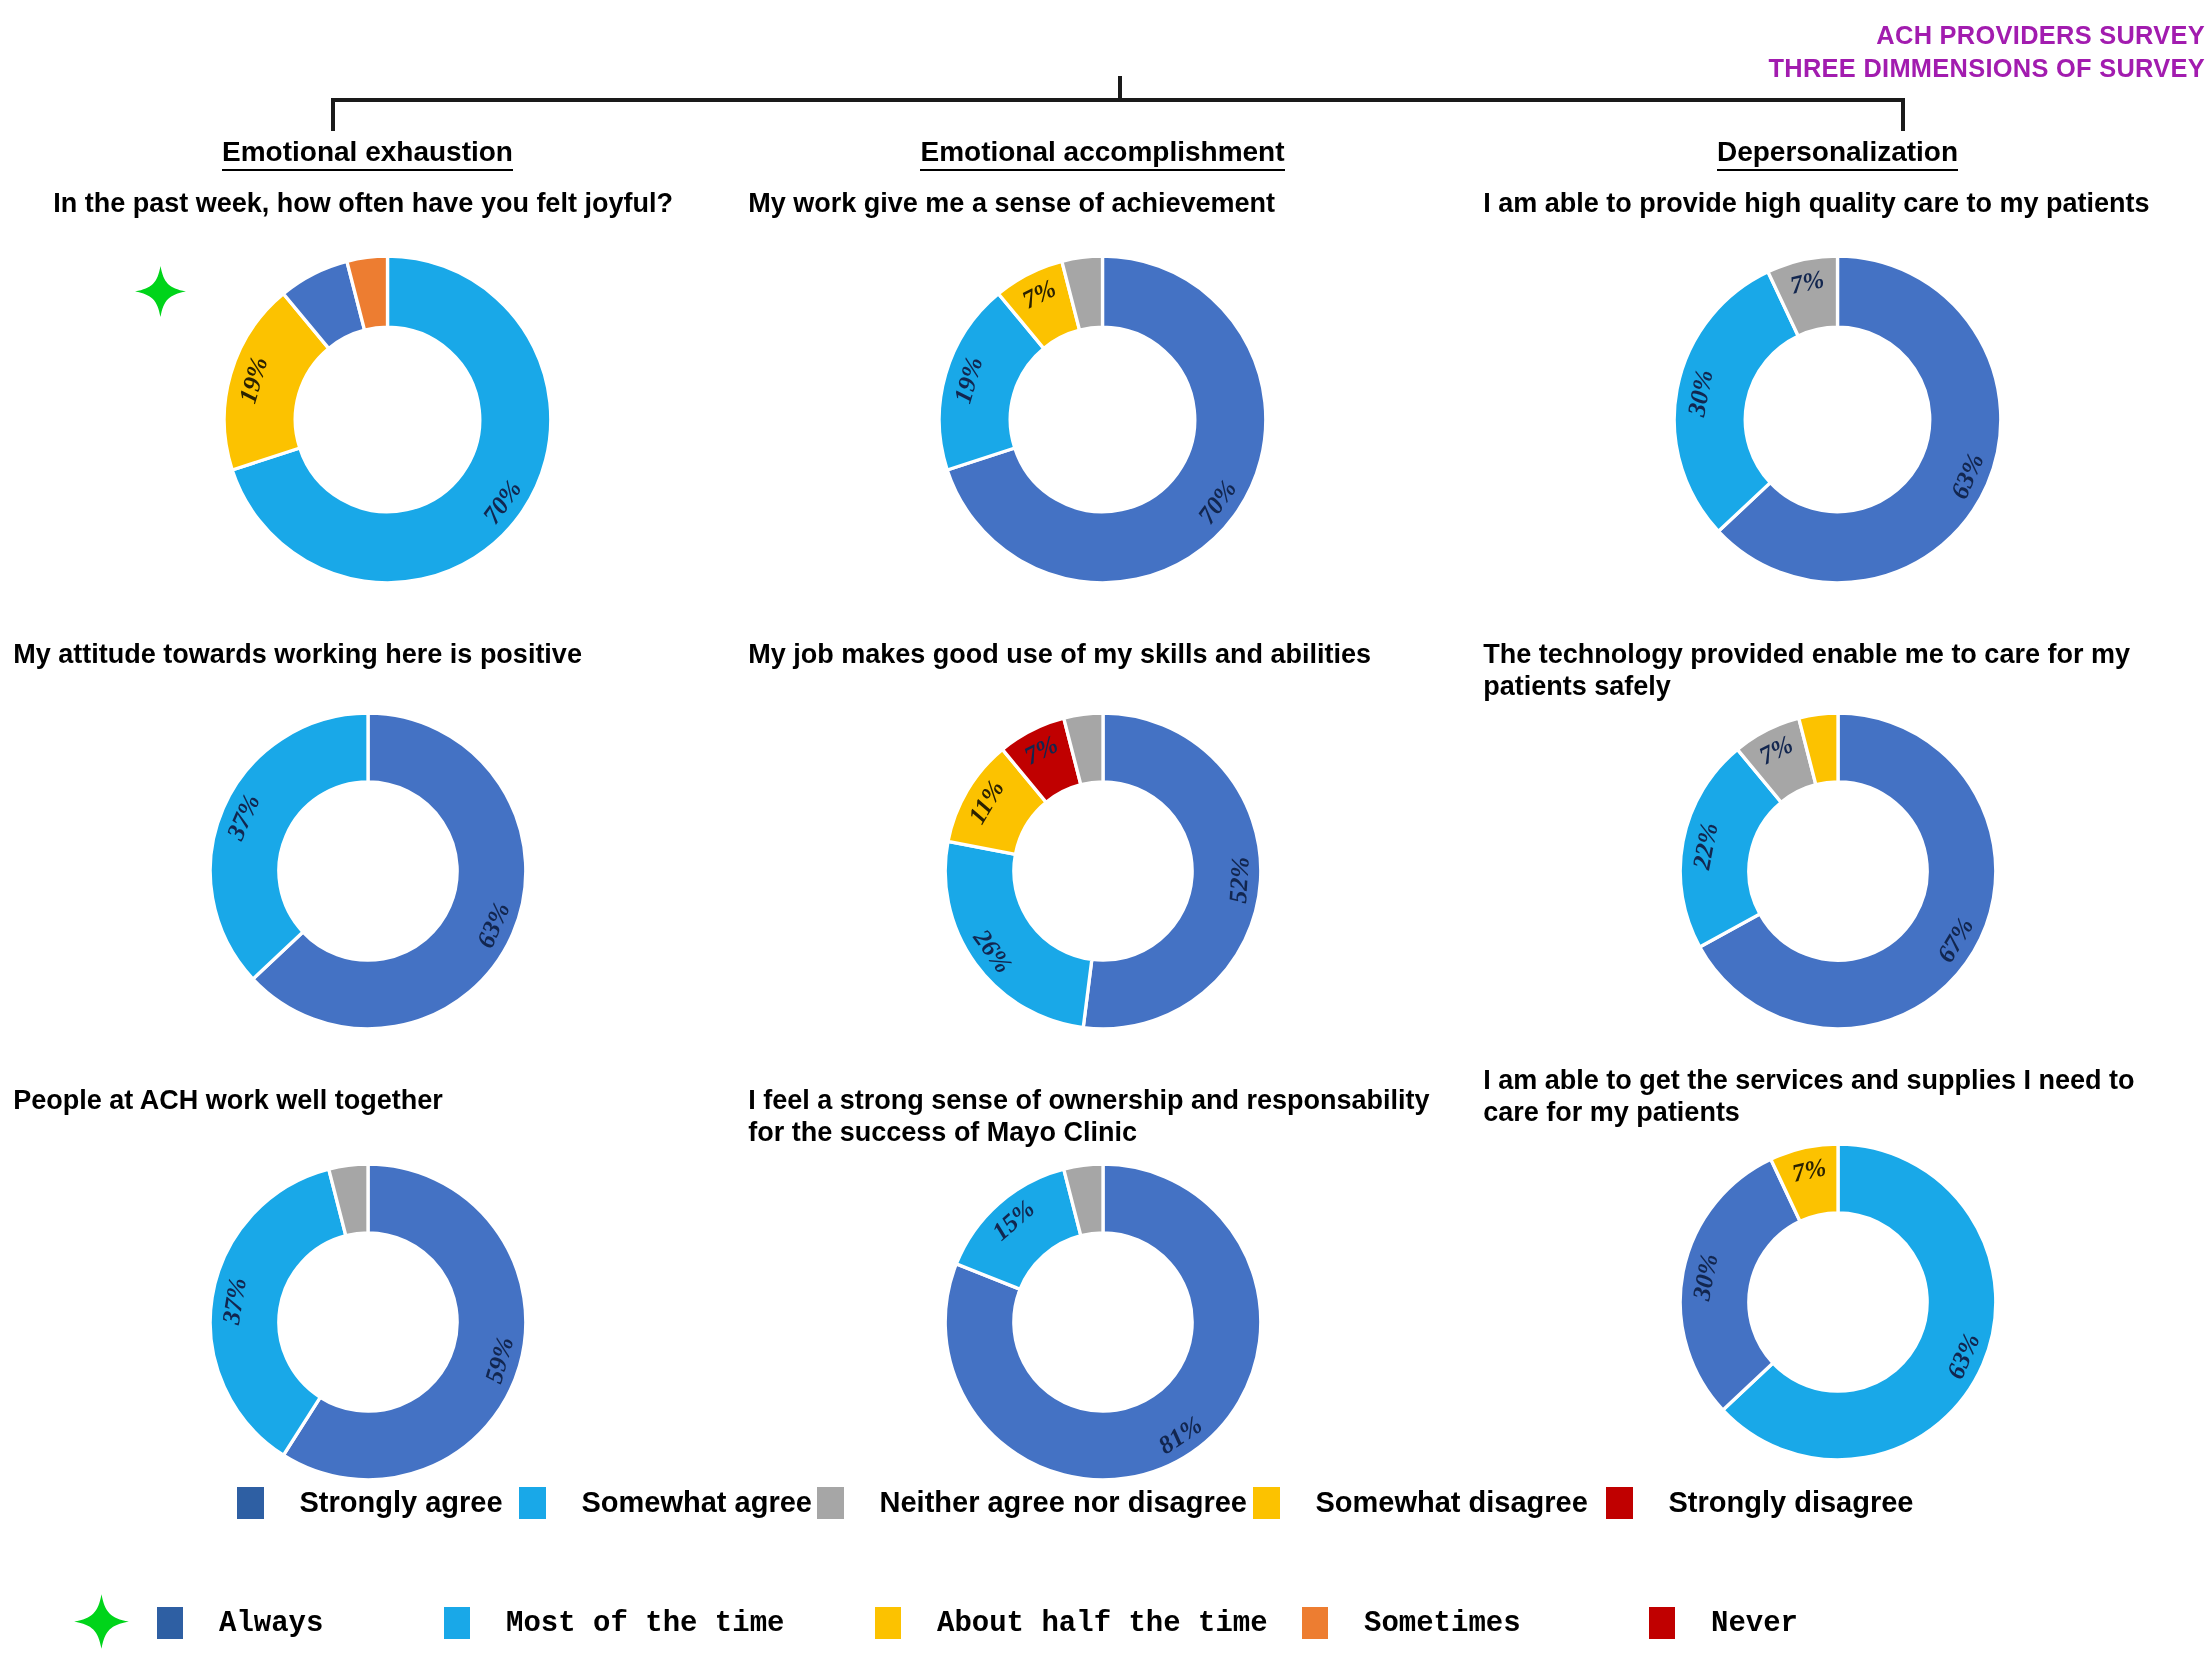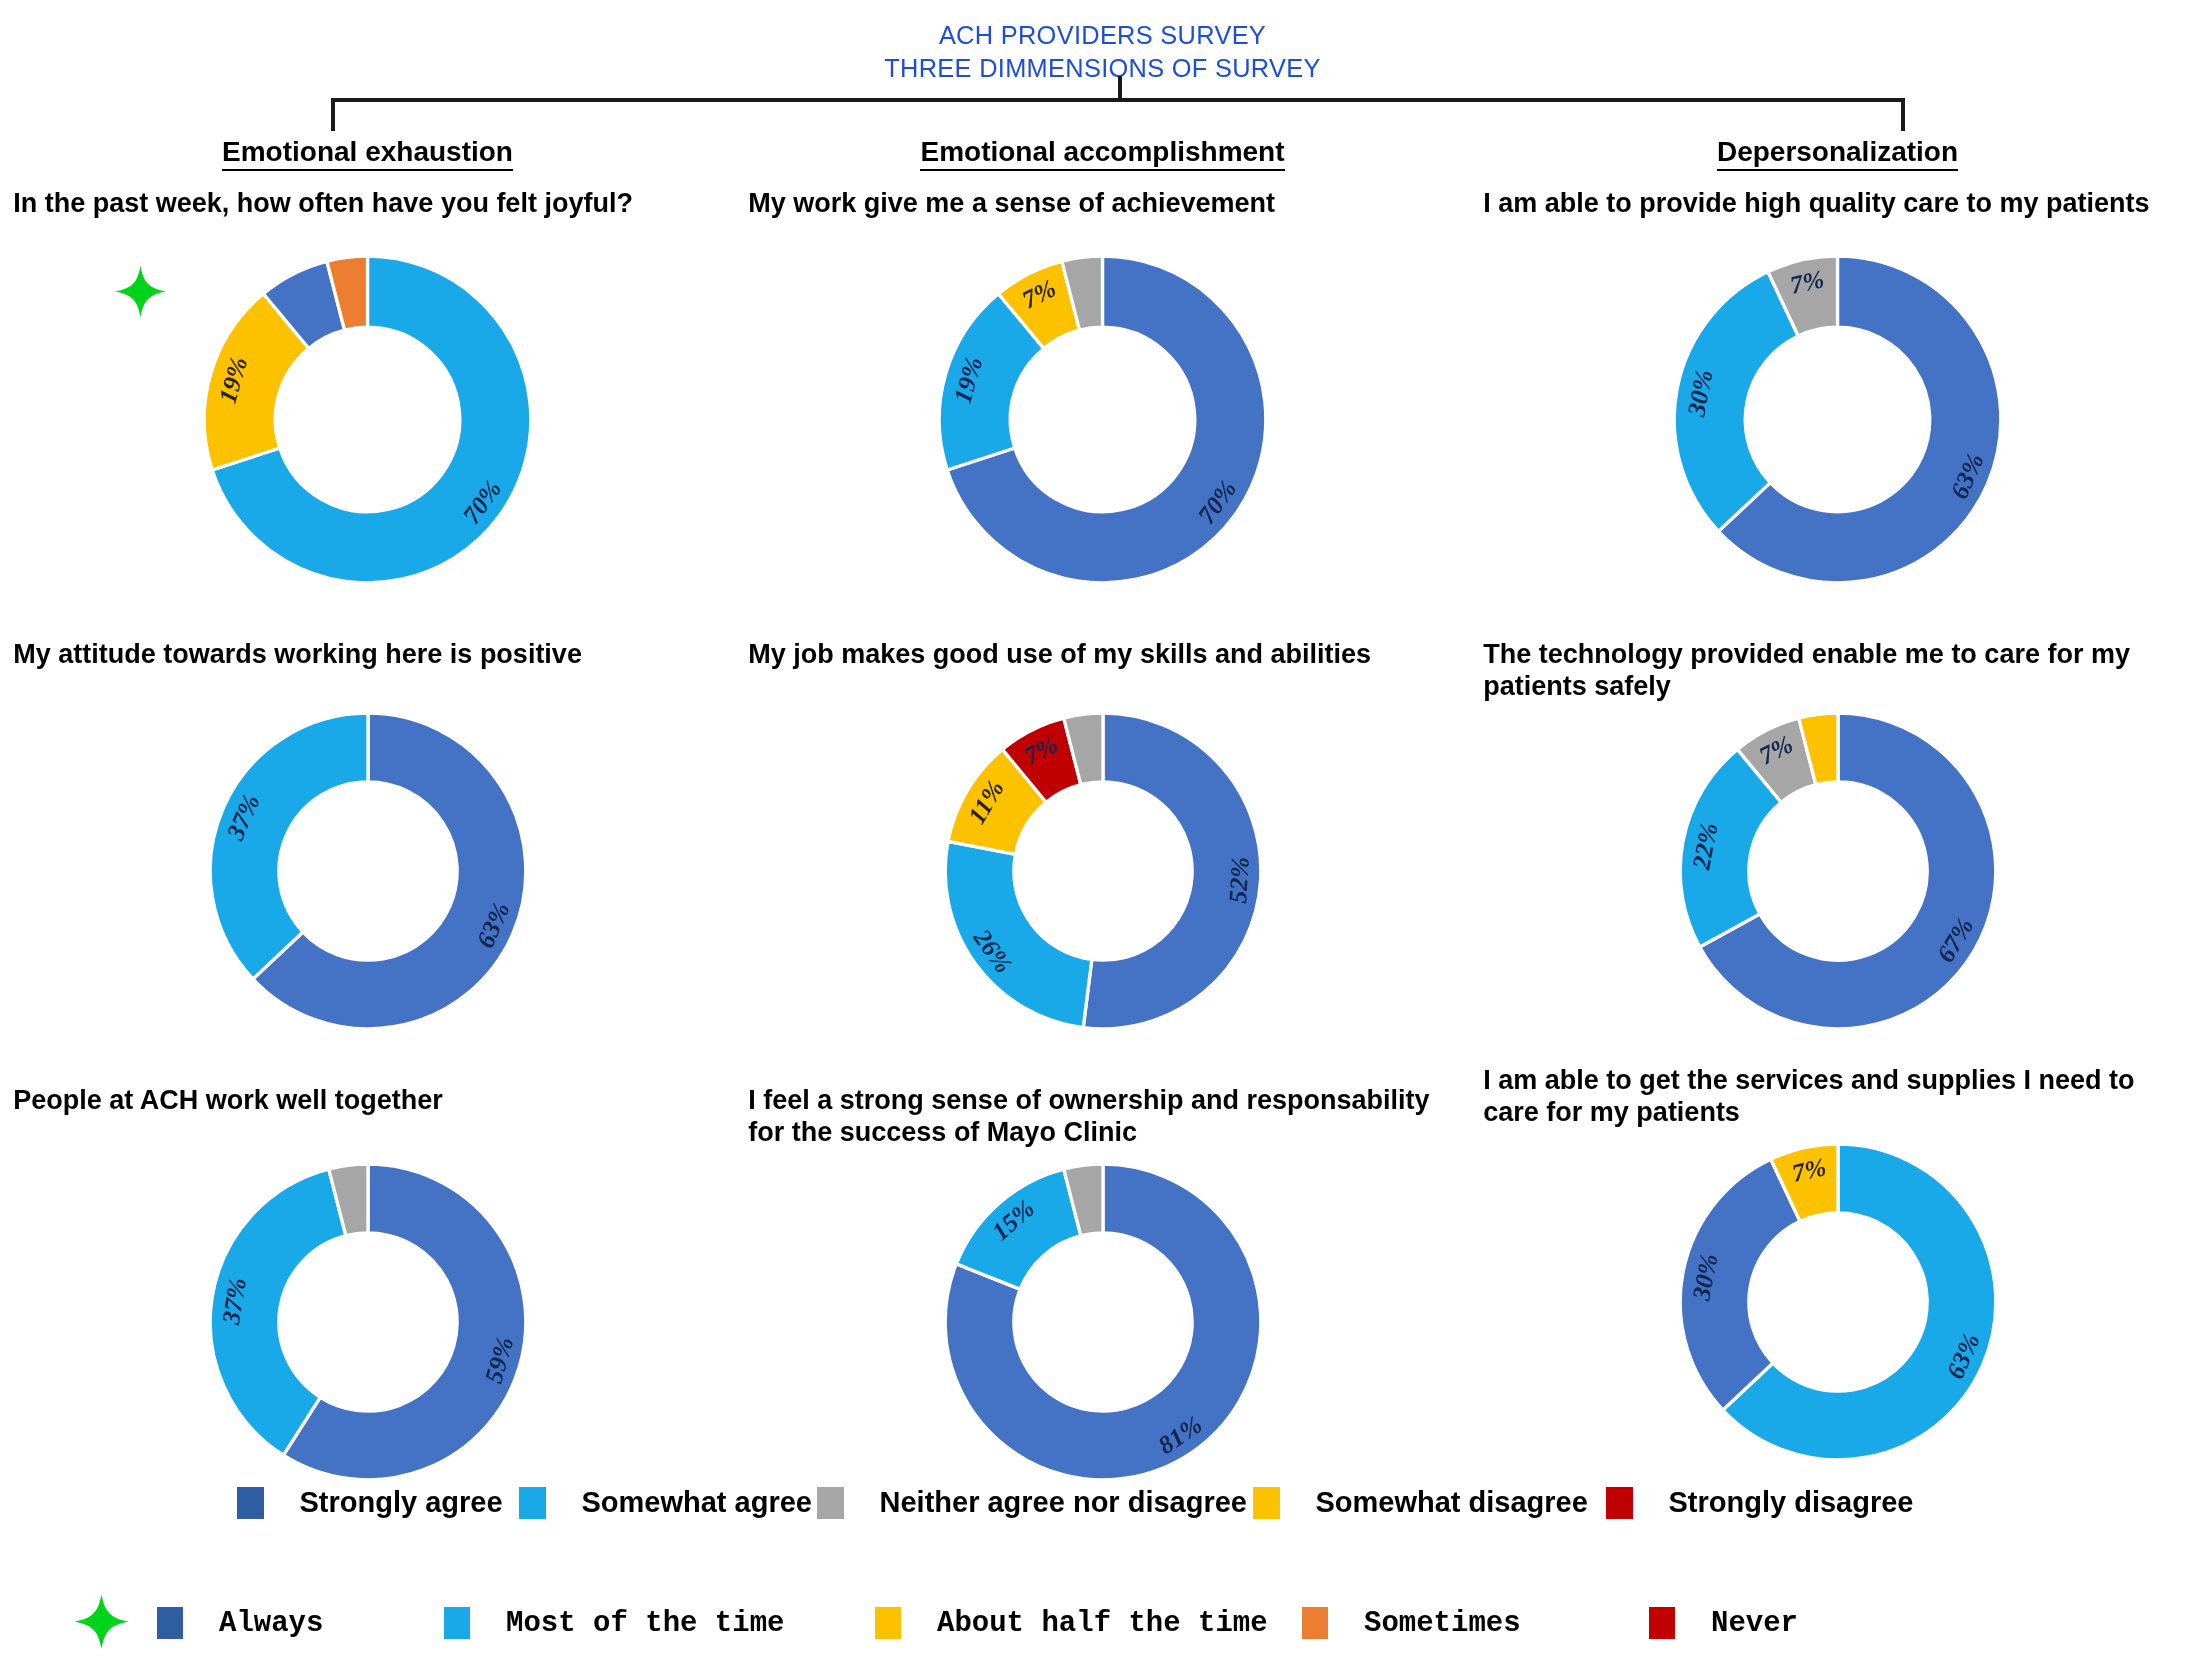--- a/index.html
+++ b/index.html
@@ -17,24 +17,25 @@
   }
 
   
   .title-block {
     position: absolute;
     top: 19px; left: 0; width: 2205px;
     text-align: center;
   }
   .title-line {
     font-size: 25.4px;
-    font-weight: 400;
+    font-weight: 700;
     letter-spacing: 0.3px;
-    color: #1d4ed8;
+    color: #a21caf;
     line-height: 1.30;
+    text-align: right;
   }
 
   
   .bracket {
     position: absolute;
     left: 331px; top: 98px;
     width: 1574px; height: 34px;
   }
   .bracket .hbar {
     position: absolute; left: 0; top: 0;
@@ -146,21 +147,21 @@
   <div class="bracket">
     <div class="hbar"></div>
     <div class="tick l"></div>
     <div class="tick c"></div>
     <div class="tick r"></div>
   </div>
 
   <div class="columns" id="columns">
       <div class="column">
         <div class="col-head"><span>Emotional exhaustion</span></div>
-        <div class="cell" style="margin-top: 0px;">
+        <div class="cell" style="margin-top: 0px; margin-left: 40px;">
           <div class="q-text" style="min-height: 66px; text-align: left;">In the past week, how often have you felt joyful?</div>
           <div class="donut-wrap" style="height: 353px;">
             <div style="position: relative; width: 331px; height: 331px;">
               <svg width="331" height="331" viewBox="0 0 600 600" class="donut">
                 <path d="M 300 4 A 296 296 0 1 1 18.48727117663458 391.4690303349846 L 140.94530821479856 351.6800021392663 A 167.23999999999998 167.23999999999998 0 1 0 300 132.76000000000002 Z" fill="#19a8e8" stroke="#ffffff" stroke-width="6"></path>
                 <path d="M 18.48727117663458 391.4690303349846 A 296 296 0 0 1 111.3224990343877 71.92808013836651 L 193.39721195442905 171.13936527817708 A 167.23999999999998 167.23999999999998 0 0 0 140.94530821479856 351.6800021392663 Z" fill="#fcc200" stroke="#ffffff" stroke-width="6"></path>
                 <path d="M 111.3224990343877 71.92808013836651 A 296 296 0 0 1 226.38779339920285 13.29938430592523 L 258.4091032705496 138.01415213284778 A 167.23999999999998 167.23999999999998 0 0 0 193.39721195442905 171.13936527817708 Z" fill="#4472c4" stroke="#ffffff" stroke-width="6"></path>
                 <path d="M 226.38779339920285 13.29938430592523 A 296 296 0 0 1 299.99999999999966 4 L 299.99999999999983 132.76000000000002 A 167.23999999999998 167.23999999999998 0 0 0 258.4091032705496 138.01415213284778 Z" fill="#ed7d31" stroke="#ffffff" stroke-width="6"></path>
               </svg>
               <div class="pct" style="left: 280px; top: 248px; transform: translate(-50%, -50%) rotate(-54deg);">70%</div>

